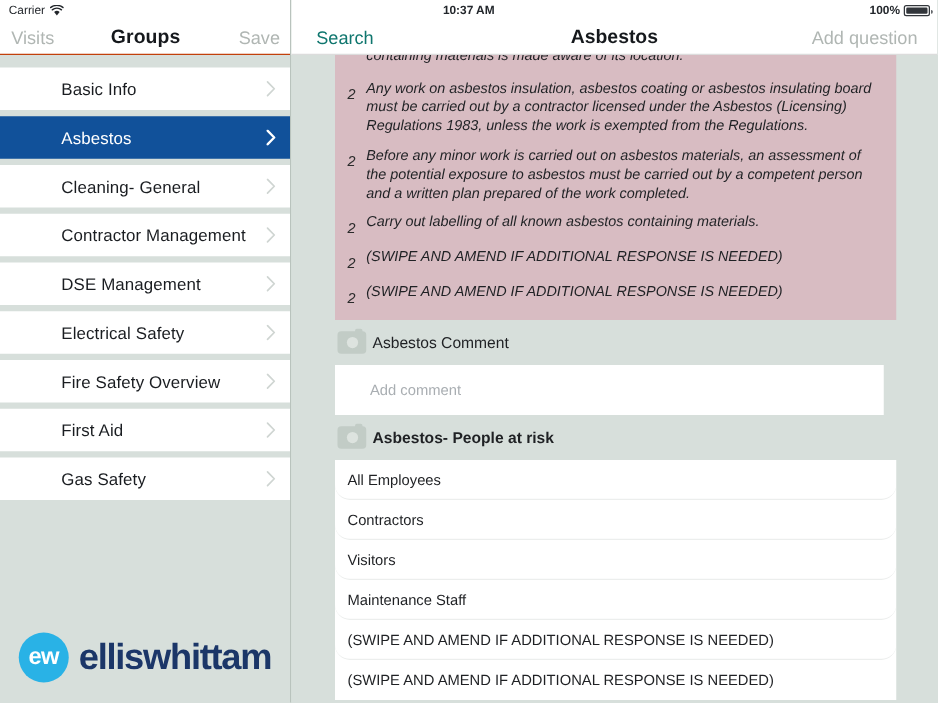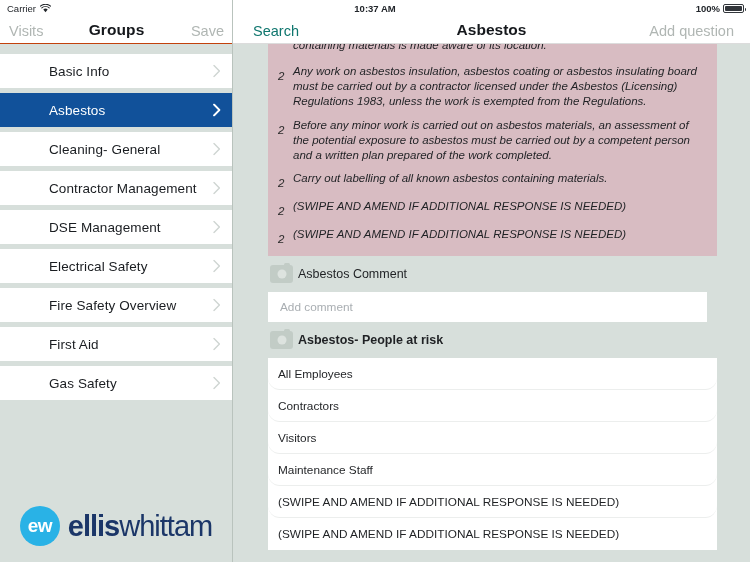--- a/index.html
+++ b/index.html
@@ -176,21 +176,21 @@
     justify-content: center;
     letter-spacing: -.5px;
   }
   .logo-word {
     font-size: 29px;
     color: #1b3668;
     letter-spacing: -1px;
     white-space: nowrap;
   }
   .logo-word b { font-weight: bold; }
-  .logo-word span { font-weight: normal; }
+  .logo-word span { font-weight: bold; }
 
   
   .detail {
     position: relative;
     flex: 1;
     height: 562px;
     background: #d7dfdb;
     overflow: hidden;
   }
   .dt-navbar {
@@ -319,24 +319,24 @@
     box-sizing: border-box;
     border-bottom: 1px solid #eceeed;
     font-size: 11.8px;
     color: #1f2124;
     border-radius: 12px;
   }
   .card-row:last-child { border-bottom: none; }
   .input-card {
     margin: 0 43px 0 35px;
     background: #ffffff;
-    height: 30px;
-    display: flex;
-    align-items: center;
-    padding-left: 12px;
+    height: 40px;
+    display: flex;
+    align-items: center;
+    padding-left: 28px;
     box-sizing: border-box;
   }
   .input-ph {
     font-size: 11.8px;
     color: #a9aeb2;
   }
 </style>
 </head>
 <body>
 

